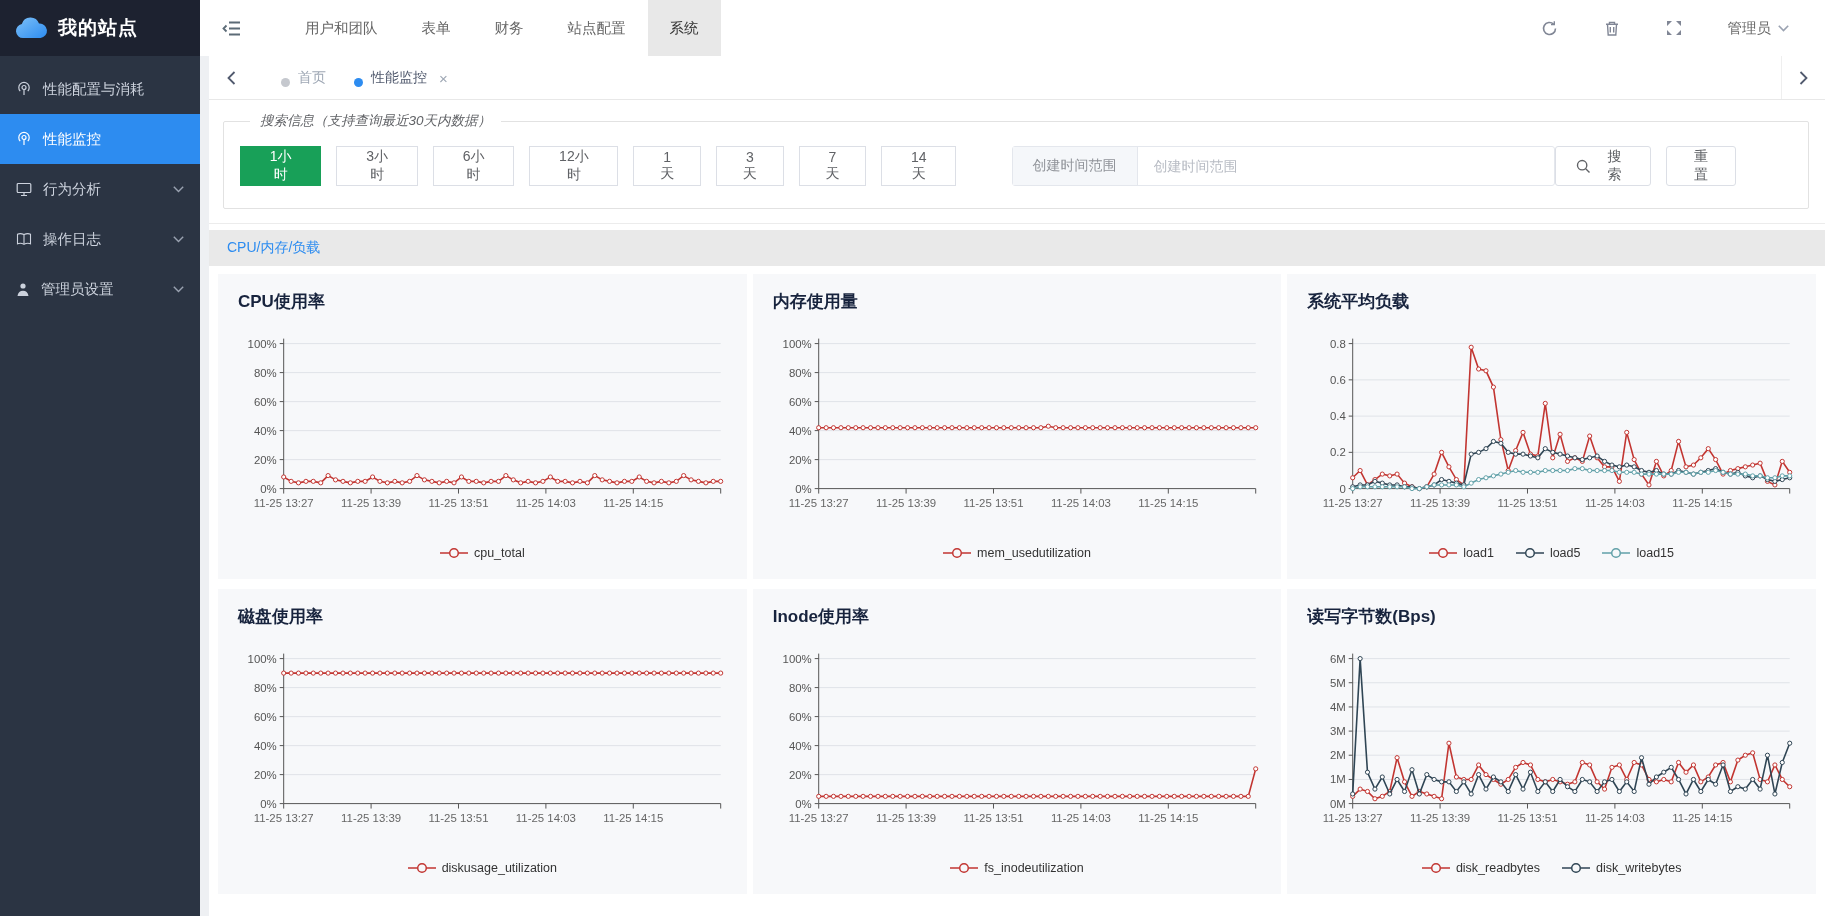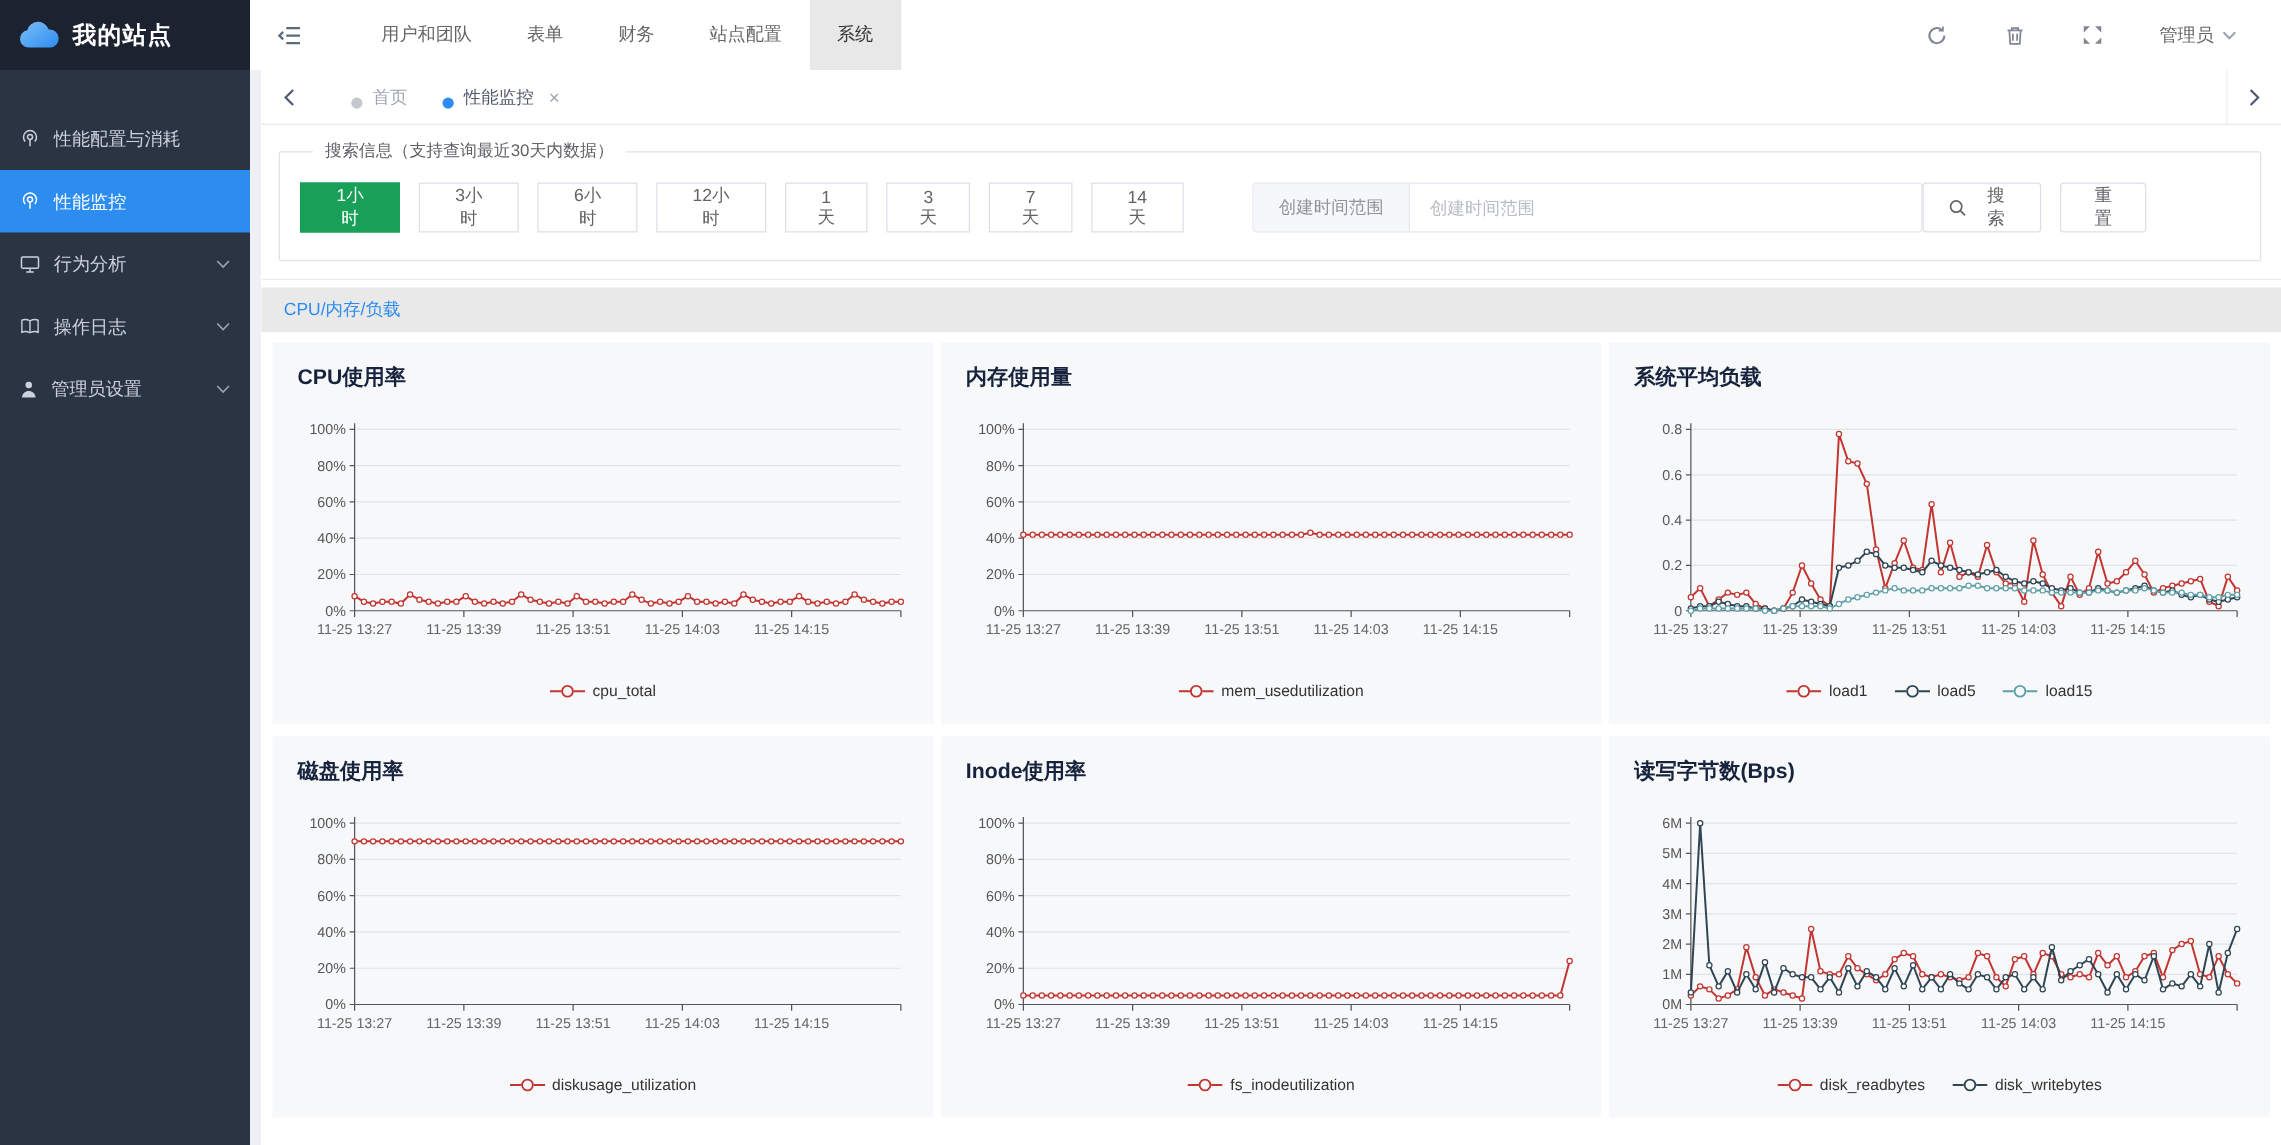--- a/index.html
+++ b/index.html
@@ -5,21 +5,21 @@
   * { box-sizing: border-box; }
   html,body { margin:0; padding:0; }
   body {
     width:1825px; height:916px; overflow:hidden;
     font-family:"Liberation Sans","DejaVu Sans",sans-serif;
     background:#fff; color:#333;
   }
   .app { display:flex; width:100%; height:100%; }
 
   
-  .sidebar { width:200px; flex-shrink:0; background:#2b3443; display:flex; flex-direction:column;gap:22px; }
+  .sidebar { width:200px; flex-shrink:0; background:#2b3443; display:flex; flex-direction:column; }
   .logo { height:56px; background:#1d2230; display:flex; align-items:center; padding-left:14px; gap:10px; flex-shrink:0; }
   .logo-text { color:#fff; font-weight:bold; font-size:19px; letter-spacing:1px; }
   .menu { padding-top:8px; }
   .menu-item { height:50px; display:flex; align-items:center; padding:0 16px; color:#ccd2dd; font-size:14.5px; gap:11px; cursor:pointer; }
   .menu-item.active { background:#2d8cf0; color:#fff; }
   .menu-item svg { flex-shrink:0; }
   .menu-item .chev { margin-left:auto; color:#9aa2b1; }
 
   
   .main { flex:1; min-width:0; display:flex; flex-direction:column; background:#fff; }
@@ -42,29 +42,29 @@
   .tab .dot { width:9px; height:9px; border-radius:50%; }
   .tab.inactive { color:#9ea7b4; }
   .tab.inactive .dot { background:#c5c8ce; }
   .tab.current { color:#515a6e; }
   .tab.current .dot { background:#2d8cf0; }
   .tab .close { color:#9ea7b4; font-size:15px; margin-left:4px; cursor:pointer; }
 
   
   .content { flex:1; min-height:0; overflow:hidden; background:#fff; }
   fieldset.search { margin:12px 16px 14px 14px; border:1px solid #e2e2e2; border-radius:2px; padding:16px 16px 22px; }
-  fieldset.search legend { font-size:13.5px; color:#606266; padding:0 10px; margin-left:10px; }
+  fieldset.search legend { font-size:13.5px; color:#606266; padding:0 10px; margin-left:10px;font-style:italic; }
   .filters { display:flex; align-items:center; }
   .time-btn { height:40px; padding:0 22px; border:1px solid #dcdfe6; background:#fff; color:#606266; font-size:14px; border-radius:0; margin-right:15px; cursor:pointer; font-family:inherit; }
   .time-btn.active { background:#18a058; border-color:#18a058; color:#fff; }
   .date-range { height:40px; display:flex; align-items:stretch; border:1px solid #e4e7ed; border-radius:3px; margin-left:40px; width:545px; background:#fff; }
   .date-label { background:#f5f7fa; color:#909399; display:flex; align-items:center; padding:0 20px; border-right:1px solid #e4e7ed; font-size:14px; }
   .date-input { flex:1; border:none; outline:none; padding:0 16px; font-size:14px; color:#606266; background:transparent; font-family:inherit; min-width:0; }
   .date-input::placeholder { color:#b8bcc4; }
-  .action-btns { margin-left:auto; margin-right:75px; display:flex; gap:15px; }
+  .action-btns { margin-left:auto; margin-right:56px; display:flex; gap:15px; }
   .btn { height:40px; padding:0 20px; background:#fff; border:1px solid #dcdfe6; border-radius:3px; font-size:14px; color:#606266; display:flex; align-items:center; gap:8px; cursor:pointer; font-family:inherit; }
   .divider { border-bottom:1px solid #ececec; }
 
   .section-band { background:#e9e9e9; height:36px; display:flex; align-items:center; padding-left:18px; margin-top:6px; }
   .section-link { color:#2d8cf0; font-size:14px; text-decoration:none; cursor:pointer; }
   .section-link.underline { text-decoration:underline; }
 
   .cards { display:grid; grid-template-columns:1fr 1fr 1fr; gap:6px; padding:8px 9px 2px; background:#fff; }
   .card { background:#f7f8fa; padding:16px 20px 14px; }
   .chart-title { font-size:17px; font-weight:bold; color:#17233d; margin-bottom:16px; }

